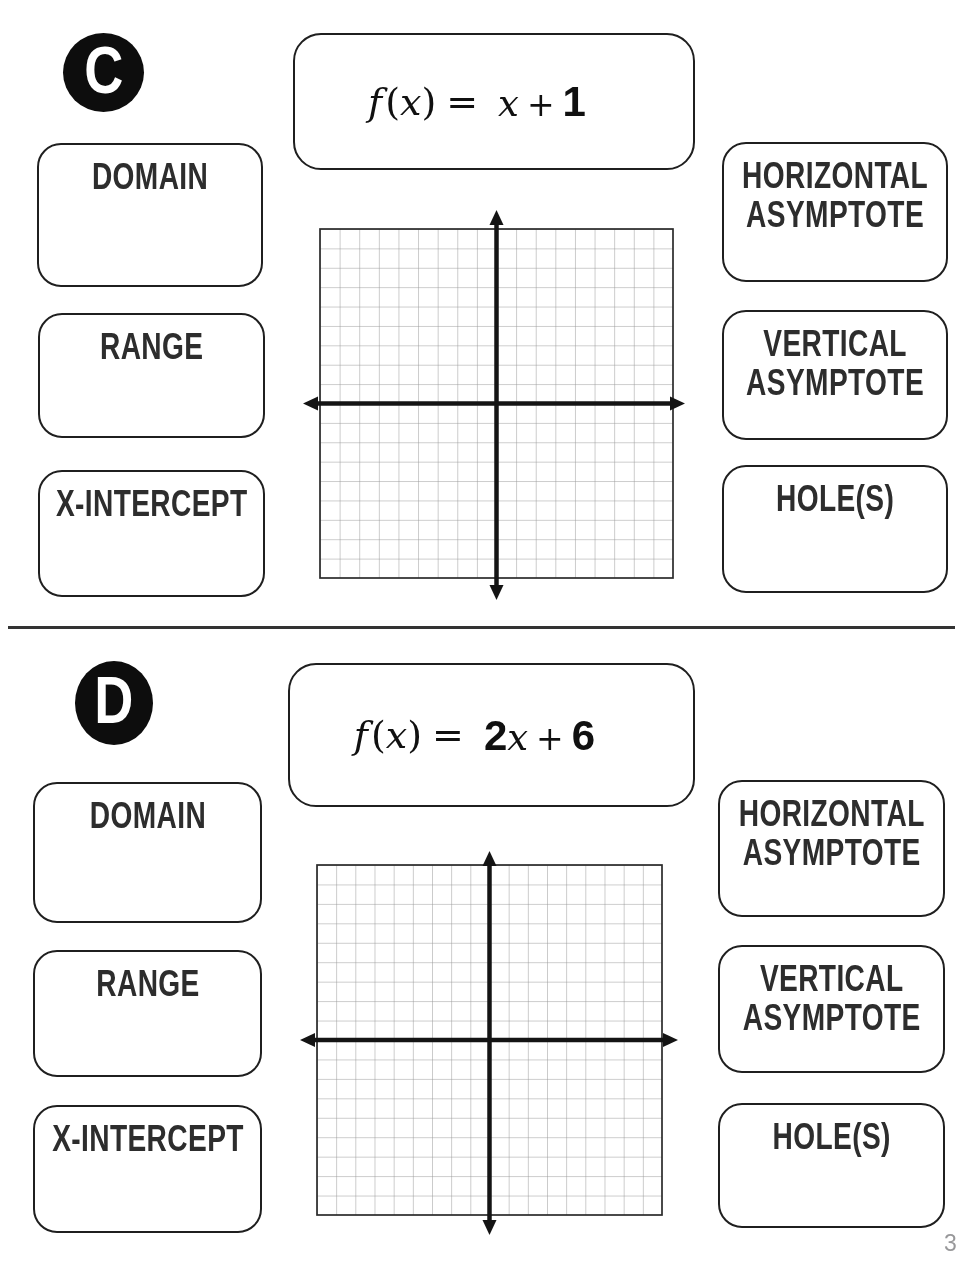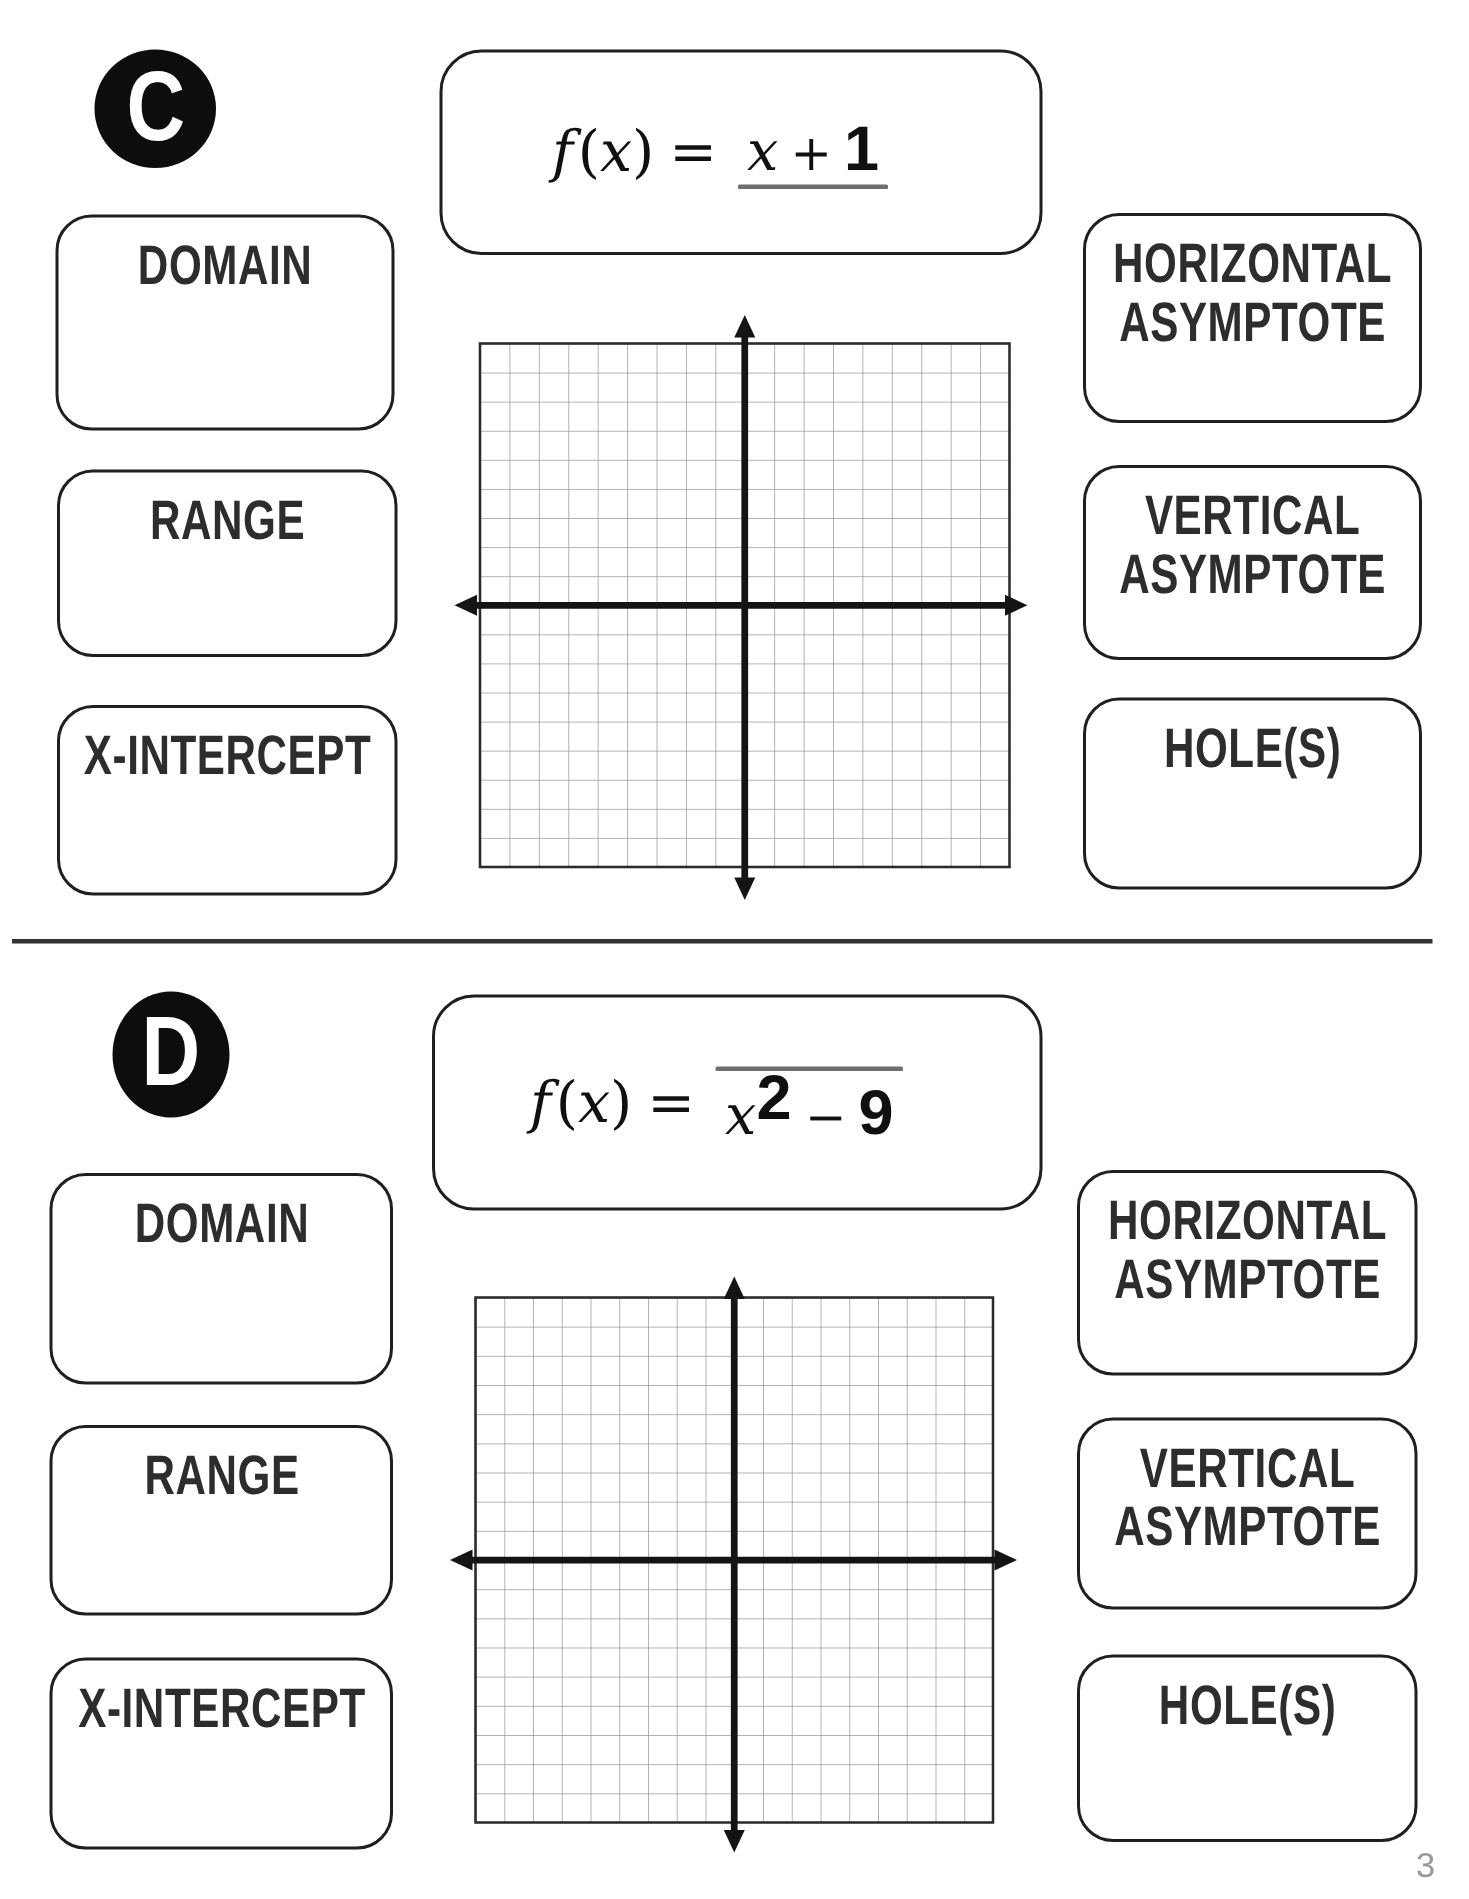--- a/index.html
+++ b/index.html
@@ -58,21 +58,21 @@
     display: flex; align-items: center; justify-content: center;
     padding-right: 28px;
   }
   .math { display: flex; align-items: center; color: #101010; }
   .mi { font-family: "DejaVu Serif", serif; font-style: italic; }
   .mo { font-family: "DejaVu Serif", serif; }
   .mn { font-family: "Liberation Sans", sans-serif; font-weight: 600; }
   .lhs { display: inline-flex; align-items: center; font-size: 38px; }
   .lhs .mi.func { margin-right: 3px; }
   .lhs .eq { margin: 0 14px 0 10px; }
-  .frac { display: inline-flex; flex-direction: column; align-items: center; transform: translateY(1px); }
+  .frac { display: inline-flex; flex-direction: row; align-items: center; transform: translateY(1px); }
   .num, .den { white-space: nowrap; padding: 0 6px; line-height: 1.02; }
   .num .mn, .den .mn { font-size: 42px; }
   .num .mi, .den .mi { font-size: 37px; }
   .num .mo, .den .mo { font-size: 33px; padding: 0 8px; }
   .fbar { align-self: stretch; height: 3px; background: #6f6f6f; margin: 3px 0 1px; border-radius: 1px; }
   sup.mn { font-size: 23px; position: relative; top: -4px; padding-right: 1px; }
 
   
   .grid-svg { position: absolute; }
 
@@ -162,22 +162,22 @@
   <div class="formula-box" style="left:288px; top:663px; width:407px; height:144px;">
     <div class="math">
       <span class="lhs">
         <span class="mi func">f</span>
           <span class="mo">(</span>
           <span class="mi">x</span>
           <span class="mo">)</span>
           <span class="mo eq">=</span>
       </span>
       <span class="frac">
+        <span class="num"><span class="mn">2</span><span class="mi">x</span><span class="mo">+</span><span class="mn">6</span></span>
         <span class="fbar"></span>
-        <span class="den"><span class="mi">x</span><sup class="mn">2</sup><span class="mo">−</span><span class="mn">9</span></span>
       </span>
     </div>
   </div>
 
   <div class="rbox" style="left:33px; top:782px; width:229px; height:141px;">
     <span class="label-text">DOMAIN</span>
   </div>
   <div class="rbox" style="left:33px; top:950px; width:229px; height:127px;">
     <span class="label-text">RANGE</span>
   </div>

